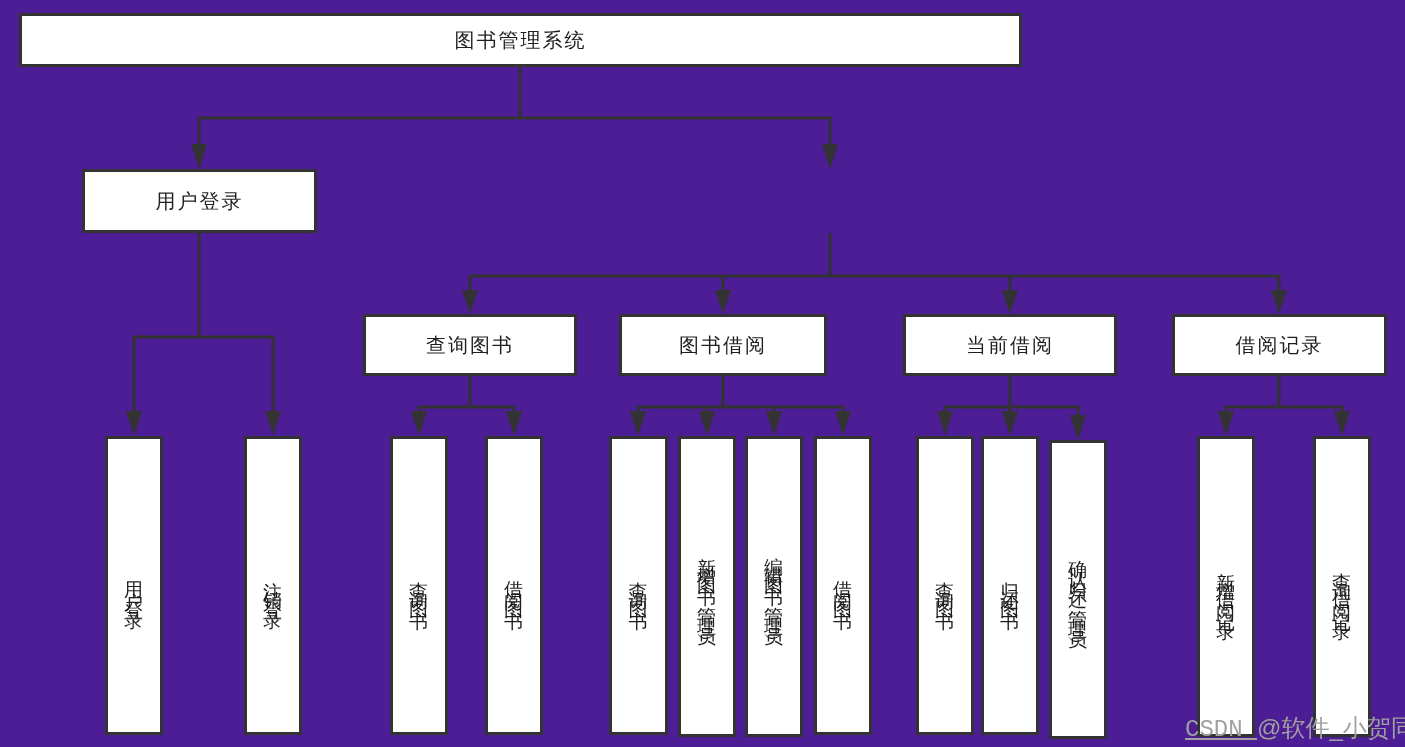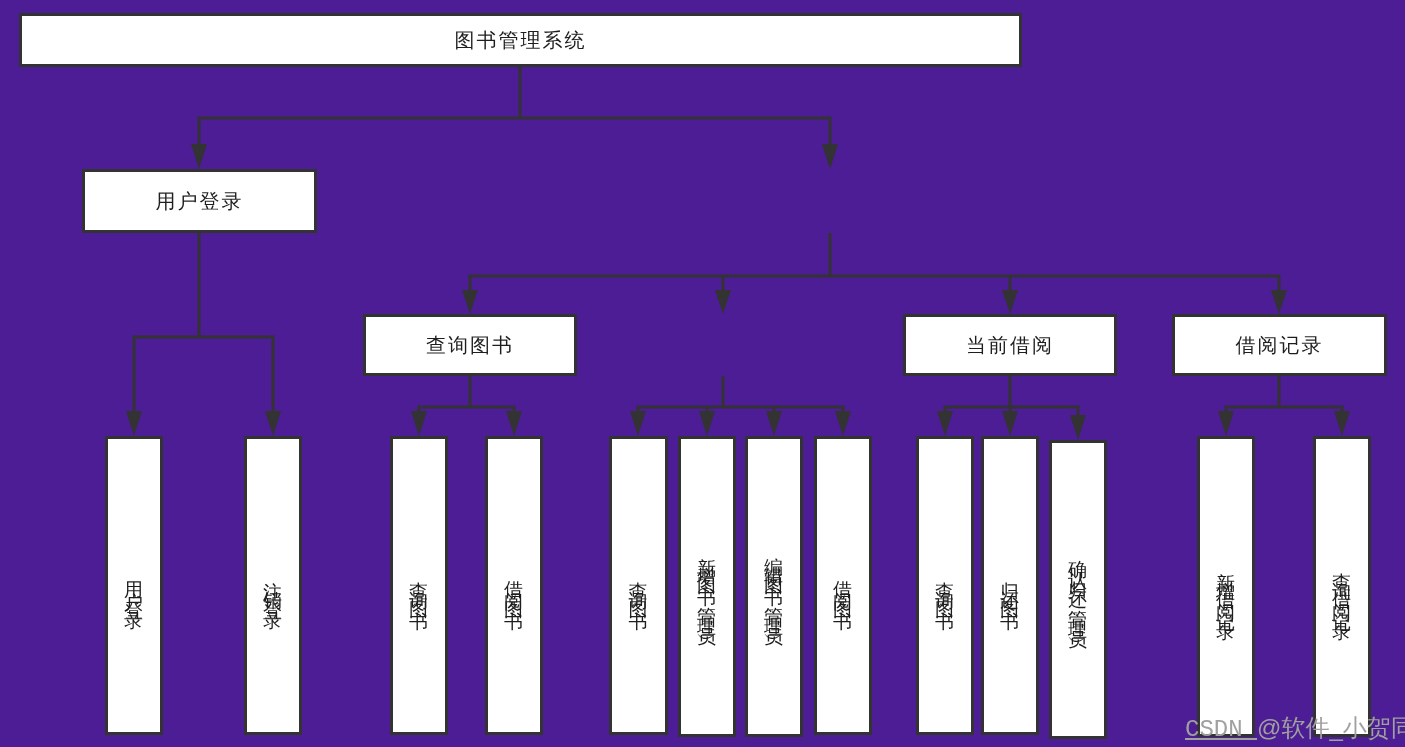--- a/index.html
+++ b/index.html
@@ -114,20 +114,23 @@
     <span class="hlabel">图书管理系统</span>
   </div>
 
   <div class="box" style="left:82px; top:169px; width:235px; height:64px">
     <span class="hlabel">用户登录</span>
   </div>
 
   <div class="box" style="left:363px; top:314px; width:214px; height:62px">
     <span class="hlabel">查询图书</span>
   </div>
+  <div class="box" style="left:619px; top:314px; width:208px; height:62px">
+    <span class="hlabel">图书借阅</span>
+  </div>
   <div class="box" style="left:903px; top:314px; width:214px; height:62px">
     <span class="hlabel">当前借阅</span>
   </div>
   <div class="box" style="left:1172px; top:314px; width:215px; height:62px">
     <span class="hlabel">借阅记录</span>
   </div>
 
   <div class="box" style="left:105px; top:436px; width:58px; height:299px">
     <span class="vlabel">用户登录</span>
   </div>

